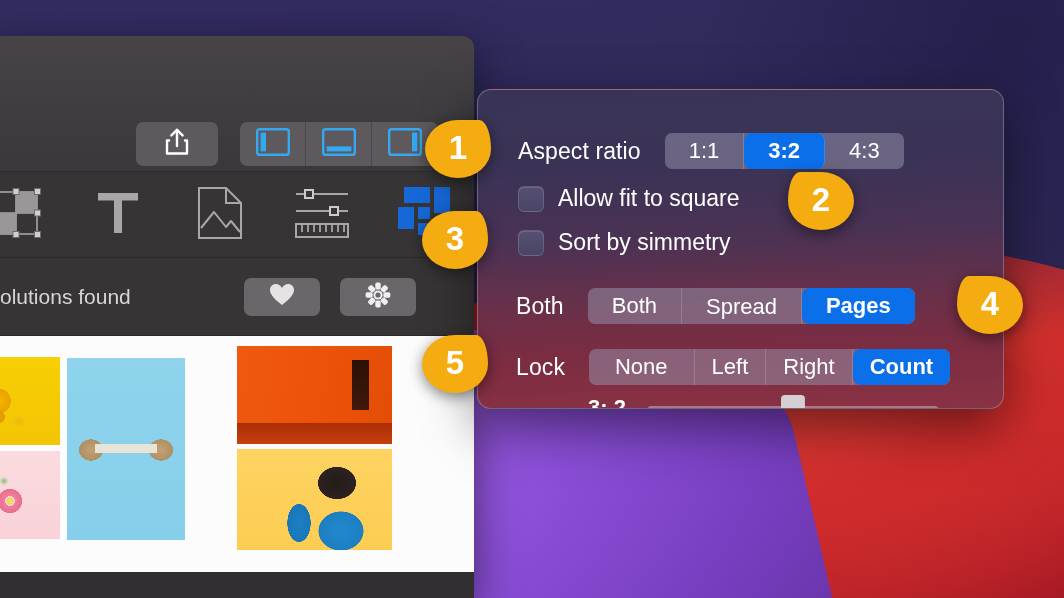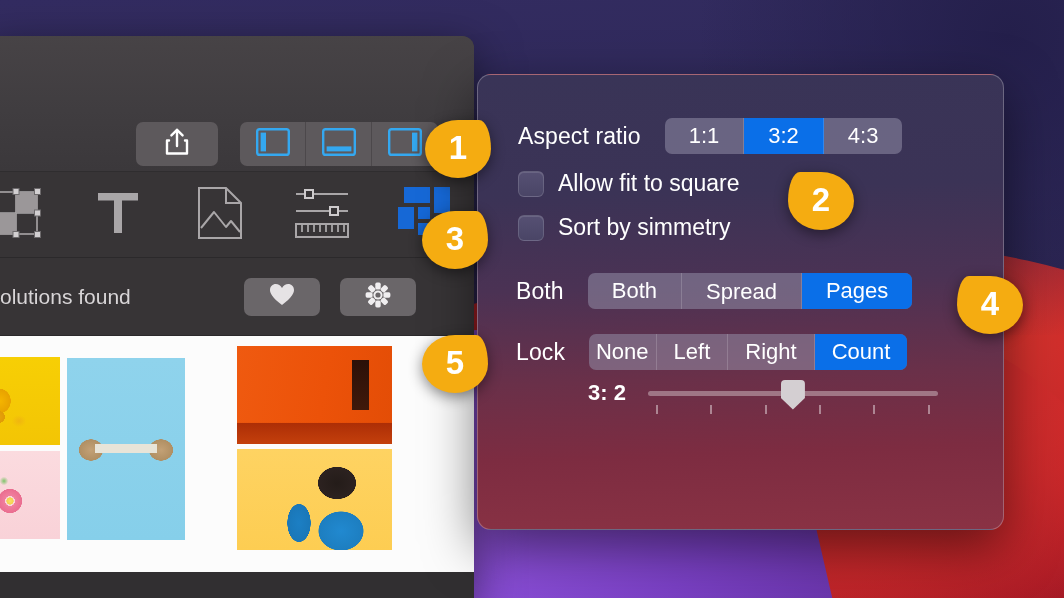--- a/index.html
+++ b/index.html
@@ -151,22 +151,22 @@
 
   .app-bottom {
     position: absolute; left: 0; right: 0; bottom: 0;
     height: 26px;
     background: #312f31;
   }
 
   
   .popover {
     position: absolute;
-    left: 477px; top: 74px;
-    width: 527px; height: 456px;
+    left: 477px; top: 89px;
+    width: 527px; height: 320px;
     border-radius: 14px;
     background: linear-gradient(178deg, #393457 0%, #3b3356 26%, #4b3254 46%, #6a3049 66%, #7d2c41 82%, #8a3244 100%);
     border: 1px solid rgba(255,255,255,.26);
     box-shadow: 0 18px 52px rgba(0,0,0,.5);
     overflow: hidden;
   }
   .pop-row {
     position: absolute;
     display: flex;
     align-items: center;
@@ -189,21 +189,22 @@
     font-family: "Liberation Sans", sans-serif;
     font-size: 22px;
     height: 36px;
     padding: 0 24px;
     border-right: 1px solid rgba(255,255,255,.17);
     cursor: pointer;
   }
   .seg > button:last-child { border-right: none; }
   .seg > button.active {
     background: #0a6fe8;
-    font-weight: normal;
+    font-weight: bold;
+    border-radius: 8px;
   }
 
   .check-row {
     position: absolute;
     display: flex;
     align-items: center;
     gap: 14px;
   }
   .checkbox {
     width: 26px; height: 26px;
@@ -509,21 +510,21 @@
       <div class="seg">
         <button style="padding:0 24px;">Both</button>
         <button style="padding:6px 24px;">Spread</button>
         <button class="active" style="padding:0 24px;">Pages</button>
       </div>
     </div>
 
     <div class="pop-row" style="left:38px; top:259px; gap:24px;">
       <div class="pop-label">Lock</div>
       <div class="seg">
-        <button style="padding:0 7px;">None</button>
+        <button style="padding:0 26px;">None</button>
         <button style="padding:0 17px;">Left</button>
         <button style="padding:0 17px;">Right</button>
         <button class="active" style="padding:0 17px;">Count</button>
       </div>
     </div>
 
     <div class="slider-row">
       <div class="slider-val">3: 2</div>
       <div class="slider-wrap">
         <div class="slider-track"></div>

